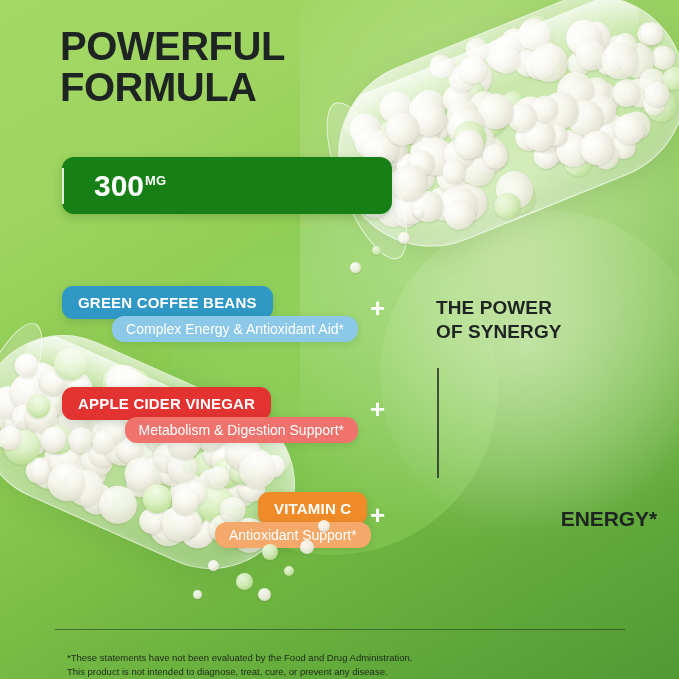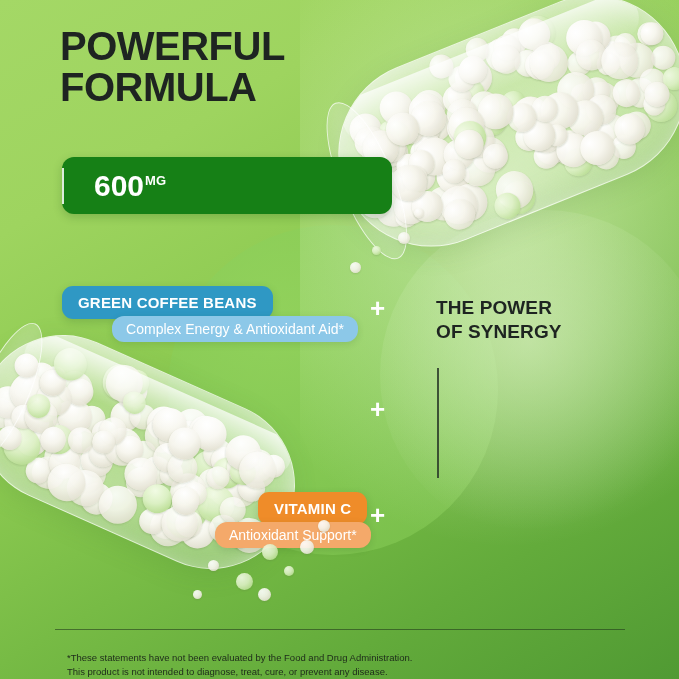--- a/index.html
+++ b/index.html
@@ -558,47 +558,54 @@
         <div class="pellet" style="left: 29.5664px; top: 109.892px; width: 24.3703px; height: 24.3703px; opacity: 0.96;"></div>
       </div>
     <div class="rim" style="left:-4px; top:8px; width:46px; height:152px;"></div>
   </div>
 
   <h1 id="page-title" style="white-space: pre-line;">POWERFUL
 FORMULA</h1>
 
   <div id="green-tea-badge">
     <span class="gt-divider"></span>
-    <span class="gt-dose"><span>600</span><span class="gt-unit">MG</span></span>
+    <span class="gt-dose"><span>300</span><span class="gt-unit">MG</span></span>
   </div>
 
   <div class="ingredient" id="ingredient-gcb">
     <span class="ing-main" style="background: rgb(47, 152, 196);">GREEN COFFEE BEANS</span>
     <span class="sub-wrap">
       <span class="ing-sub" style="background: rgb(140, 200, 232);">Complex Energy &amp; Antioxidant Aid*</span>
     </span>
   </div>
 
+  <div class="ingredient" id="ingredient-acv">
+    <span class="ing-main" style="background: rgb(226, 51, 49);">APPLE CIDER VINEGAR</span>
+    <span class="sub-wrap">
+      <span class="ing-sub" style="background: rgb(239, 114, 108);">Metabolism &amp; Digestion Support*</span>
+    </span>
+  </div>
 
   <div class="ingredient" id="ingredient-vitc">
     <span class="ing-main" style="background: rgb(239, 140, 41);">VITAMIN C</span>
     <span class="sub-wrap">
       <span class="ing-sub" style="background: rgb(244, 169, 106);">Antioxidant Support*</span>
     </span>
   </div>
 
   <span class="plus-sign" id="plus-1">+</span>
   <span class="plus-sign" id="plus-2">+</span>
   <span class="plus-sign" id="plus-3">+</span>
 
   <h2 id="synergy-heading" style="white-space: pre-line;">THE POWER
 OF SYNERGY</h2>
   <div id="synergy-rule"></div>
 
   <ul id="benefits">
+    <li>ENERGY*</li>
   </ul>
 
   <div id="disclaimer-rule"></div>
   <p id="disclaimer" style="white-space: pre-line;">*These statements have not been evaluated by the Food and Drug Administration.
 This product is not intended to diagnose, treat, cure, or prevent any disease.</p>
 
 <div class="pellet tint" style="position: absolute; left: 236px; top: 573px; width: 17px; height: 17px; opacity: 0.9;"></div>
     <div class="pellet" style="position: absolute; left: 258px; top: 588px; width: 13px; height: 13px; opacity: 0.9;"></div>
     <div class="pellet" style="position: absolute; left: 208px; top: 560px; width: 11px; height: 11px; opacity: 0.9;"></div>
     <div class="pellet tint" style="position: absolute; left: 284px; top: 566px; width: 10px; height: 10px; opacity: 0.9;"></div>

